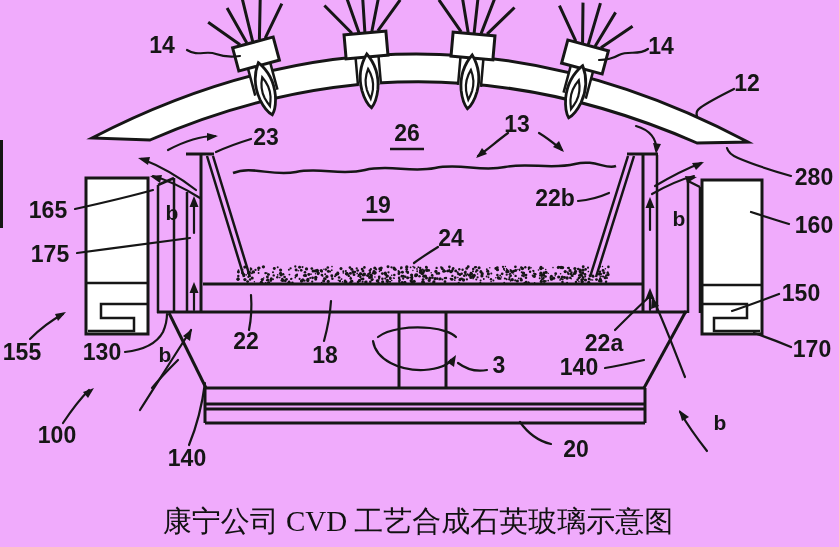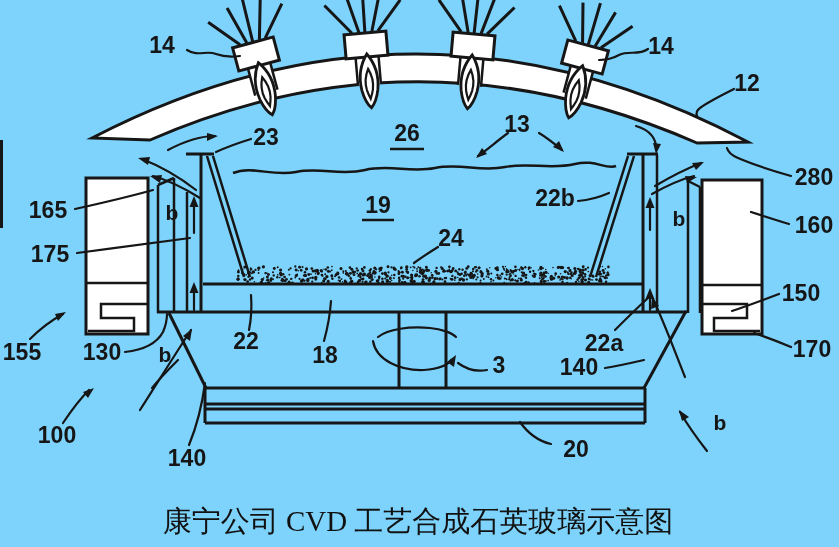--- a/index.html
+++ b/index.html
@@ -1,16 +1,16 @@
 <!DOCTYPE html>
 <html><head>
 <meta charset="utf-8">
 <style>
   html,body{margin:0;padding:0;background:#ffffff;}
-  .page{width:839px;height:547px;position:relative;background:#7dd3fc;overflow:hidden;}
+  .page{width:839px;height:547px;position:relative;background:#f0abfc;overflow:hidden;}
   svg{display:block;}
   .diagram-label{font-family:"Liberation Sans",sans-serif;font-weight:bold;fill:#161616;text-anchor:middle;}
   .num{font-size:23px;}
   .small-b{font-size:21px;}
   .caption{font-family:"Liberation Serif",serif;font-size:29px;fill:#111111;text-anchor:middle;font-weight:normal;}
   .ink{stroke:#161616;fill:none;}
   .w3{stroke-width:3;}
   .w25{stroke-width:2.5;}
   .w22{stroke-width:2.2;stroke-linecap:round;}
   .fill-ink{fill:#161616;stroke:none;}

